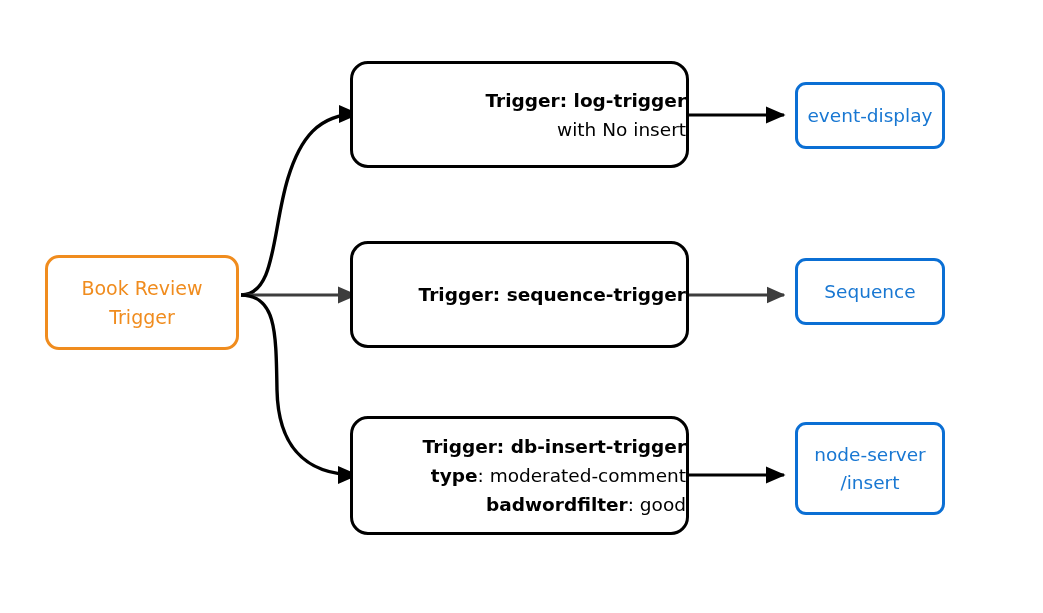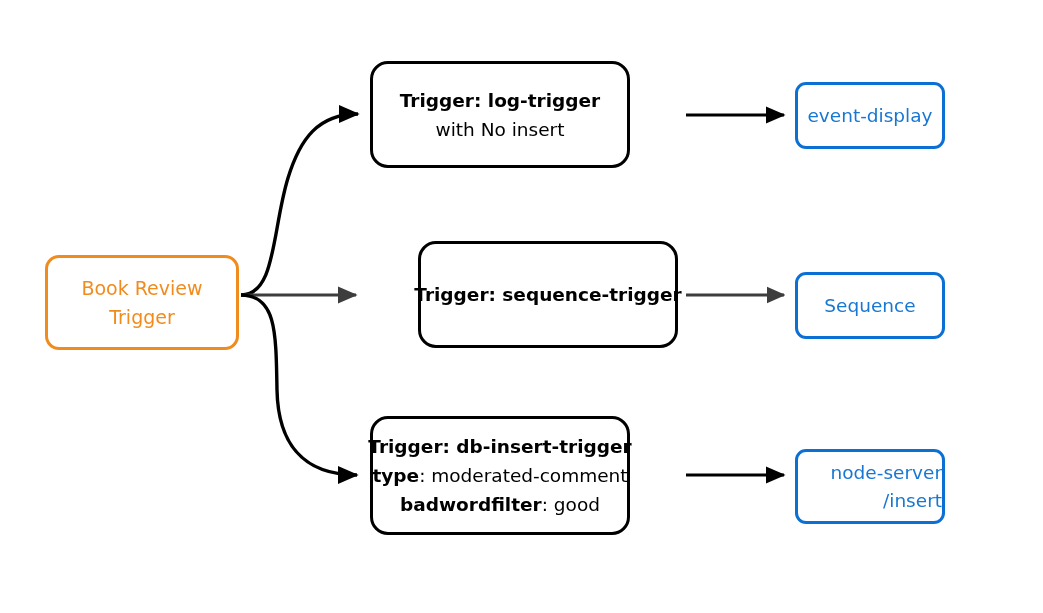--- a/index.html
+++ b/index.html
@@ -45,49 +45,50 @@
     border: 3px solid #f08c1e;
     border-radius: 14px;
     color: #f08c1e;
     font-size: 19px;
     line-height: 29px;
     font-weight: 400;
   }
 
   
   .node-trigger {
-    left: 370px;
-    width: 260px;
+    left: 350px;
+    width: 339px;
     border: 3.4px solid #000000;
     border-radius: 18px;
     color: #000000;
     font-size: 18.5px;
     line-height: 29px;
+    align-items: flex-end;
   }
   .node-trigger .line { white-space: nowrap; }
   .node-trigger .b { font-weight: bold; }
 
   #trigger-log    { top: 61px;  height: 107px; }
-  #trigger-seq    { top: 241px; height: 107px; margin-left: 48px; }
+  #trigger-seq    { top: 241px; height: 107px; }
   #trigger-dbins  { top: 416px; height: 119px; }
 
   
   .node-action {
     left: 795px;
     width: 150px;
     border: 3.2px solid #0b6fd4;
     border-radius: 11px;
     color: #1877d2;
     font-size: 18.5px;
     line-height: 28px;
     font-weight: 400;
   }
   #action-event-display { top: 82px;  height: 67px; }
-  #action-sequence      { top: 272px; height: 67px; text-align: right; }
-  #action-node-server   { top: 449px; height: 75px; align-items: flex-end; }
+  #action-sequence      { top: 258px; height: 67px; text-align: right; }
+  #action-node-server   { top: 422px; height: 93px; }
 </style>
 </head>
 <body>
 
 <div id="canvas">
 
   <svg id="edges" viewBox="0 0 1043 613">
     <defs>
       <marker id="arrow-black" viewBox="0 0 10 10" refX="9.2" refY="5" markerWidth="6.2" markerHeight="6.2" orient="auto-start-reverse">
         <path d="M 0 0.6 L 10 5 L 0 9.4 z" fill="#000000"></path>

